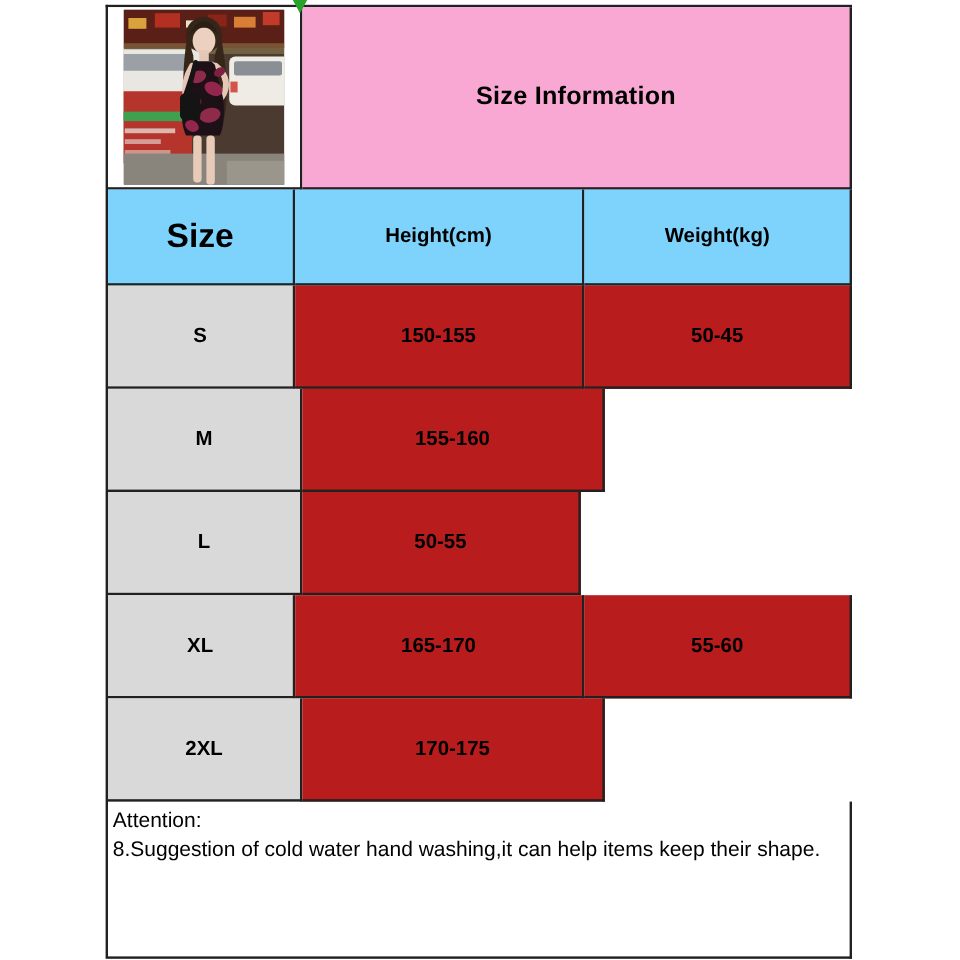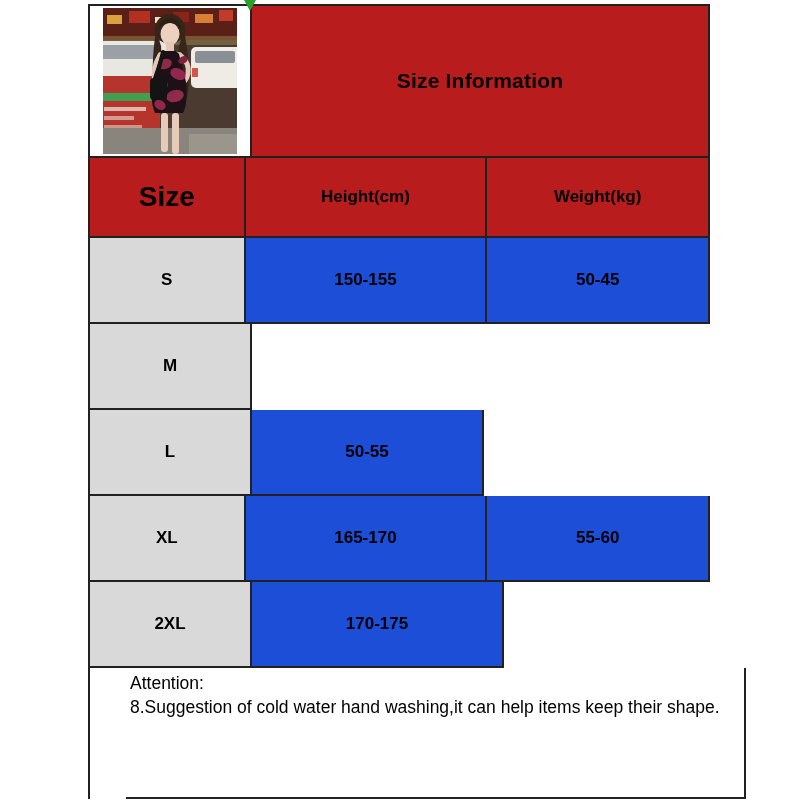--- a/index.html
+++ b/index.html
@@ -16,39 +16,39 @@
   .row{display:flex;}
   .cell{
     box-sizing:border-box;
     border-right:2px solid #212121;border-bottom:2px solid #212121;
     display:flex;align-items:center;justify-content:center;
     text-align:center;
   }
   
   .top-row{height:152px;}
   .photo-cell{width:162px;background:#ffffff;justify-content:center;align-items:flex-start;padding-top:2px;}
-  .title-cell{width:458px;background:#b91c1c;align-items:center;}
+  .title-cell{width:458px;background:#f9a8d4;align-items:center;}
   .size-title{font-size:21px;font-weight:bold;letter-spacing:0.2px;}
   
   .header-row{height:80px;}
-  .hdr{background:#b91c1c;font-weight:bold;font-size:17px;}
+  .hdr{background:#7dd3fc;font-weight:bold;font-size:17px;}
   .col-size{width:162px;}
   .col-height{width:252px;}
   .col-weight{width:232px;}
   .hdr.col-size{font-size:28px;}
   
   .data-row{height:86px;}
   .data-row .col-size{background:#d9d9d9;font-weight:bold;font-size:17px;}
-  .data-row .col-height,.data-row .col-weight{background:#1d4ed8;font-weight:bold;font-size:17px;}
+  .data-row .col-height,.data-row .col-weight{background:#b91c1c;font-weight:bold;font-size:17px;}
   
   .attention{
     box-sizing:border-box;height:131px;width:620px;
     border-right:2px solid #212121;border-bottom:2px solid #212121;
     background:#ffffff;padding:3px 4px 0 4px;
-    font-size:17.5px;line-height:24px;margin-left:36px;
+    font-size:17.5px;line-height:24px;
   }
   .attention .note{text-align:justify;}
   
   .corner-marker{
     position:absolute;left:244px;top:0;width:0;height:0;
     border-left:6px solid transparent;border-right:6px solid transparent;
     border-top:11px solid #28a228;
   }
   .photo-frame{width:134px;height:146px;overflow:hidden;display:block;}
 </style>
@@ -126,20 +126,21 @@
     <div class="cell hdr col-weight">Weight(kg)</div>
   </div>
 
   <div class="row data-row">
     <div class="cell col-size">S</div>
     <div class="cell col-height">150-155</div>
     <div class="cell col-weight">50-45</div>
   </div>
   <div class="row data-row">
     <div class="cell col-size">M</div>
+    <div class="cell col-height">155-160</div>
   </div>
   <div class="row data-row">
     <div class="cell col-size">L</div>
     <div class="cell col-weight">50-55</div>
   </div>
   <div class="row data-row">
     <div class="cell col-size">XL</div>
     <div class="cell col-height">165-170</div>
     <div class="cell col-weight">55-60</div>
   </div>

